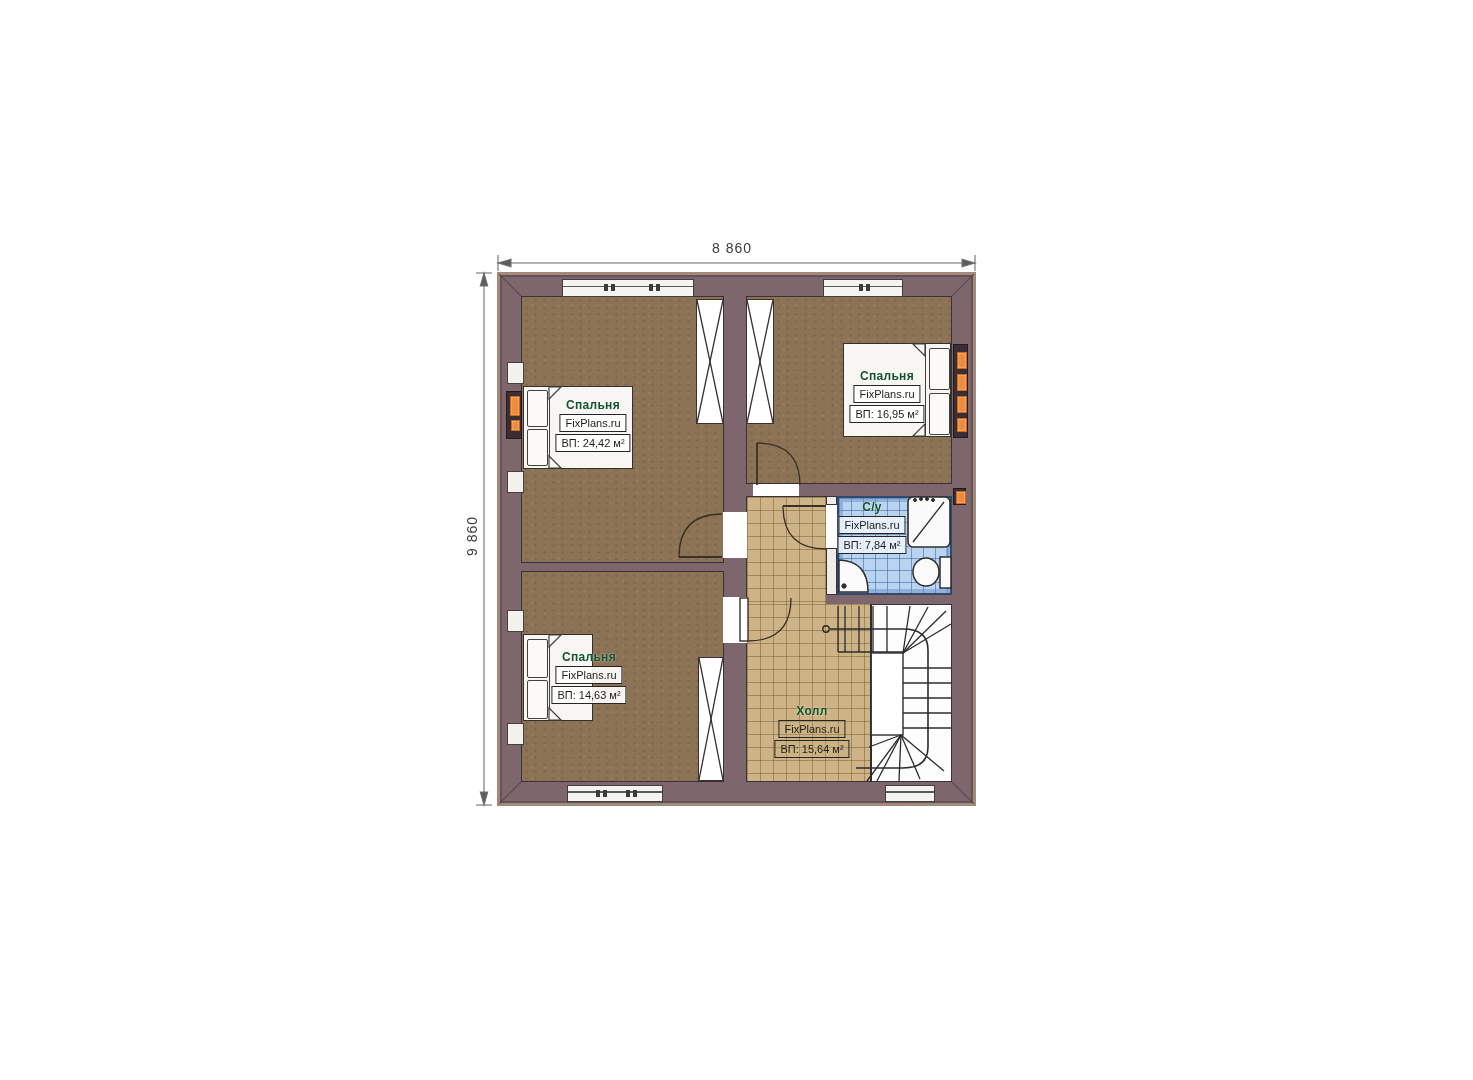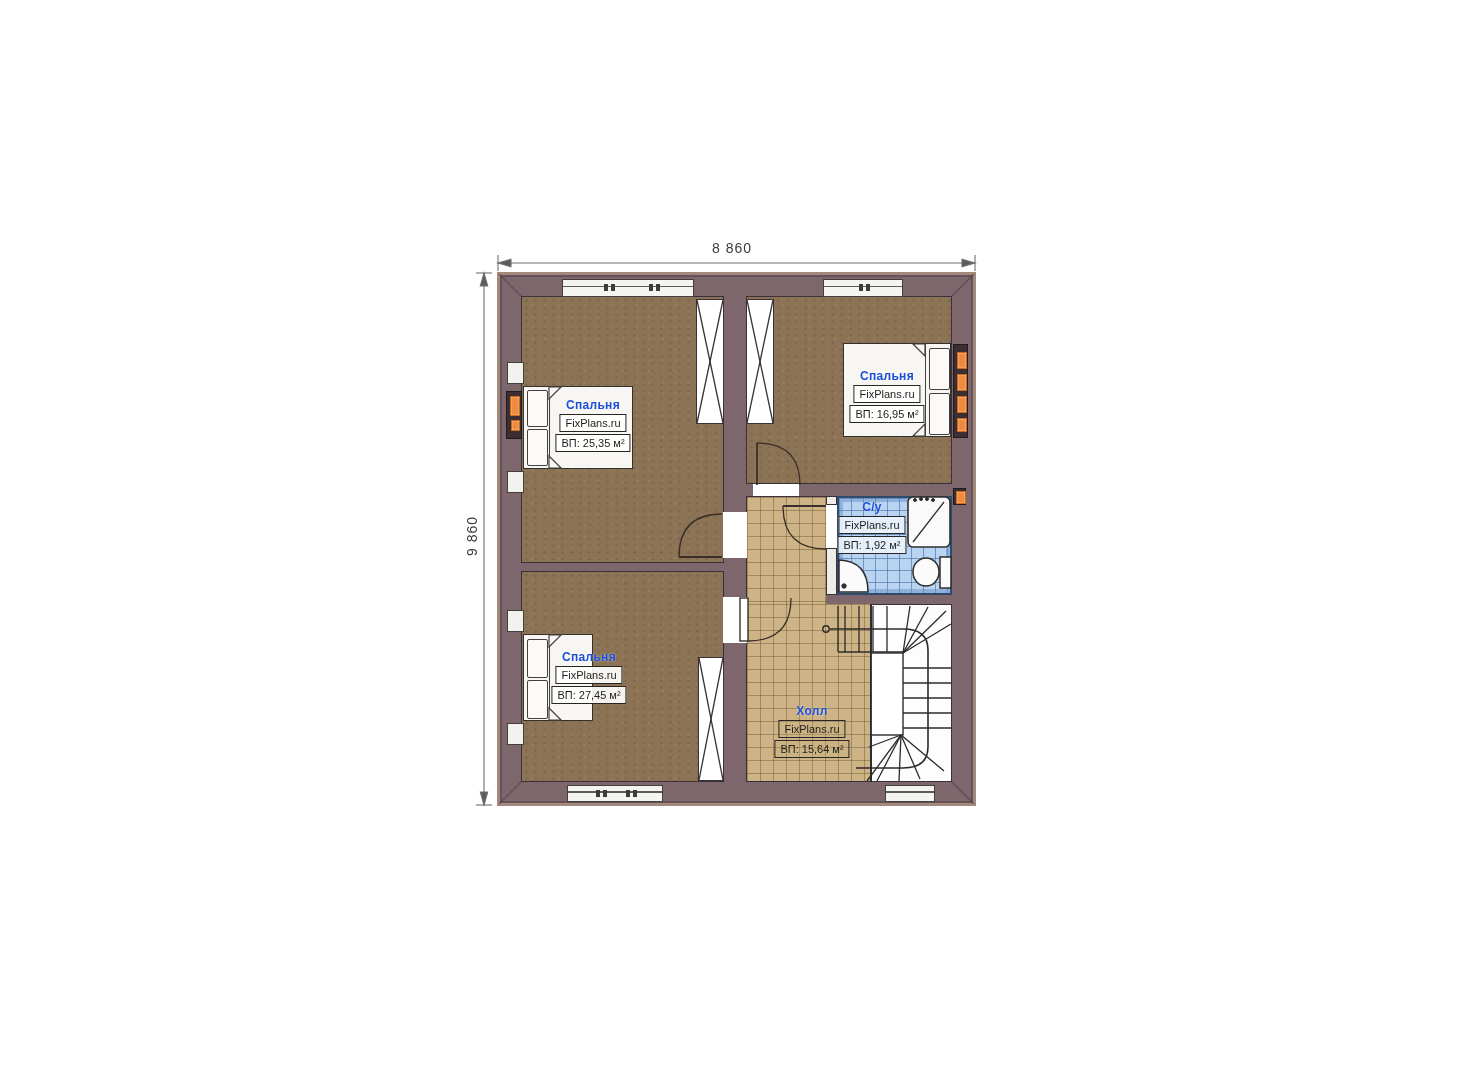--- a/index.html
+++ b/index.html
@@ -52,21 +52,21 @@
   
   .radiator{background:#3b2e33;border:1px solid #221a1e;box-sizing:border-box;}
   .radiator .cell{position:absolute;background:#ee8a3e;border:1px solid #c86a20;box-shadow:inset 0 0 2px #ffd9a8;}
   
   .bed{background:#f7f6f3;border:1.5px solid #33302e;box-sizing:border-box;}
   .pillow{position:absolute;background:#fbfaf8;border:1.2px solid #44403c;border-radius:2px;}
   .divider{position:absolute;background:#44403c;}
   .nightstand{background:#f2f1ee;border:1.2px solid #44403c;box-sizing:border-box;}
   
   .room-label{display:flex;flex-direction:column;align-items:center;gap:2px;transform:translateX(-50%);}
-  .rl-title{font-size:12px;font-weight:bold;color:#1d4ed8;letter-spacing:.3px;white-space:nowrap;
+  .rl-title{font-size:12px;font-weight:bold;color:#14532d;letter-spacing:.3px;white-space:nowrap;
             text-shadow:0 0 2px rgba(255,255,255,.7);}
   .rl-box{font-size:11px;color:#1f1d1c;border:1.4px solid #262524;background:rgba(255,255,255,.92);
           padding:1px 5px;white-space:nowrap;line-height:14px;}
   .room-label.on-tile .rl-box{background:rgba(236,244,253,.9);}
   .room-label.on-hall .rl-box{background:rgba(205,179,133,.25);}
   
   .dim-text{font-size:14px;color:#3c3c3c;letter-spacing:1px;white-space:nowrap;}
   #dim-left-text{transform:rotate(-90deg);transform-origin:center;}
   svg{position:absolute;left:0;top:0;pointer-events:none;}
 </style>
@@ -260,39 +260,39 @@
       <line x1="476" y1="273" x2="492" y2="273"></line>
       <line x1="476" y1="805" x2="492" y2="805"></line>
       <path d="M 484,273 L 480.3,286 L 487.7,286 Z"></path>
       <path d="M 484,805 L 480.3,792 L 487.7,792 Z"></path>
     </g>
   </svg>
 
   <div class="abs room-label" style="left:593px;top:398px;">
     <div class="rl-title">Спальня</div>
     <div class="rl-box">FixPlans.ru</div>
-    <div class="rl-box">ВП: 25,35 м²</div>
+    <div class="rl-box">ВП: 24,42 м²</div>
   </div>
 
   <div class="abs room-label" style="left:887px;top:369px;">
     <div class="rl-title">Спальня</div>
     <div class="rl-box">FixPlans.ru</div>
     <div class="rl-box">ВП: 16,95 м²</div>
   </div>
 
   <div class="abs room-label on-tile" style="left:872px;top:500px;">
     <div class="rl-title">С/у</div>
     <div class="rl-box">FixPlans.ru</div>
-    <div class="rl-box">ВП: 1,92 м²</div>
+    <div class="rl-box">ВП: 7,84 м²</div>
   </div>
 
   <div class="abs room-label" style="left:589px;top:650px;">
     <div class="rl-title">Спальня</div>
     <div class="rl-box">FixPlans.ru</div>
-    <div class="rl-box">ВП: 27,45 м²</div>
+    <div class="rl-box">ВП: 14,63 м²</div>
   </div>
 
   <div class="abs room-label on-hall" style="left:812px;top:704px;">
     <div class="rl-title">Холл</div>
     <div class="rl-box">FixPlans.ru</div>
     <div class="rl-box">ВП: 15,64 м²</div>
   </div>
 
 </div>
 

